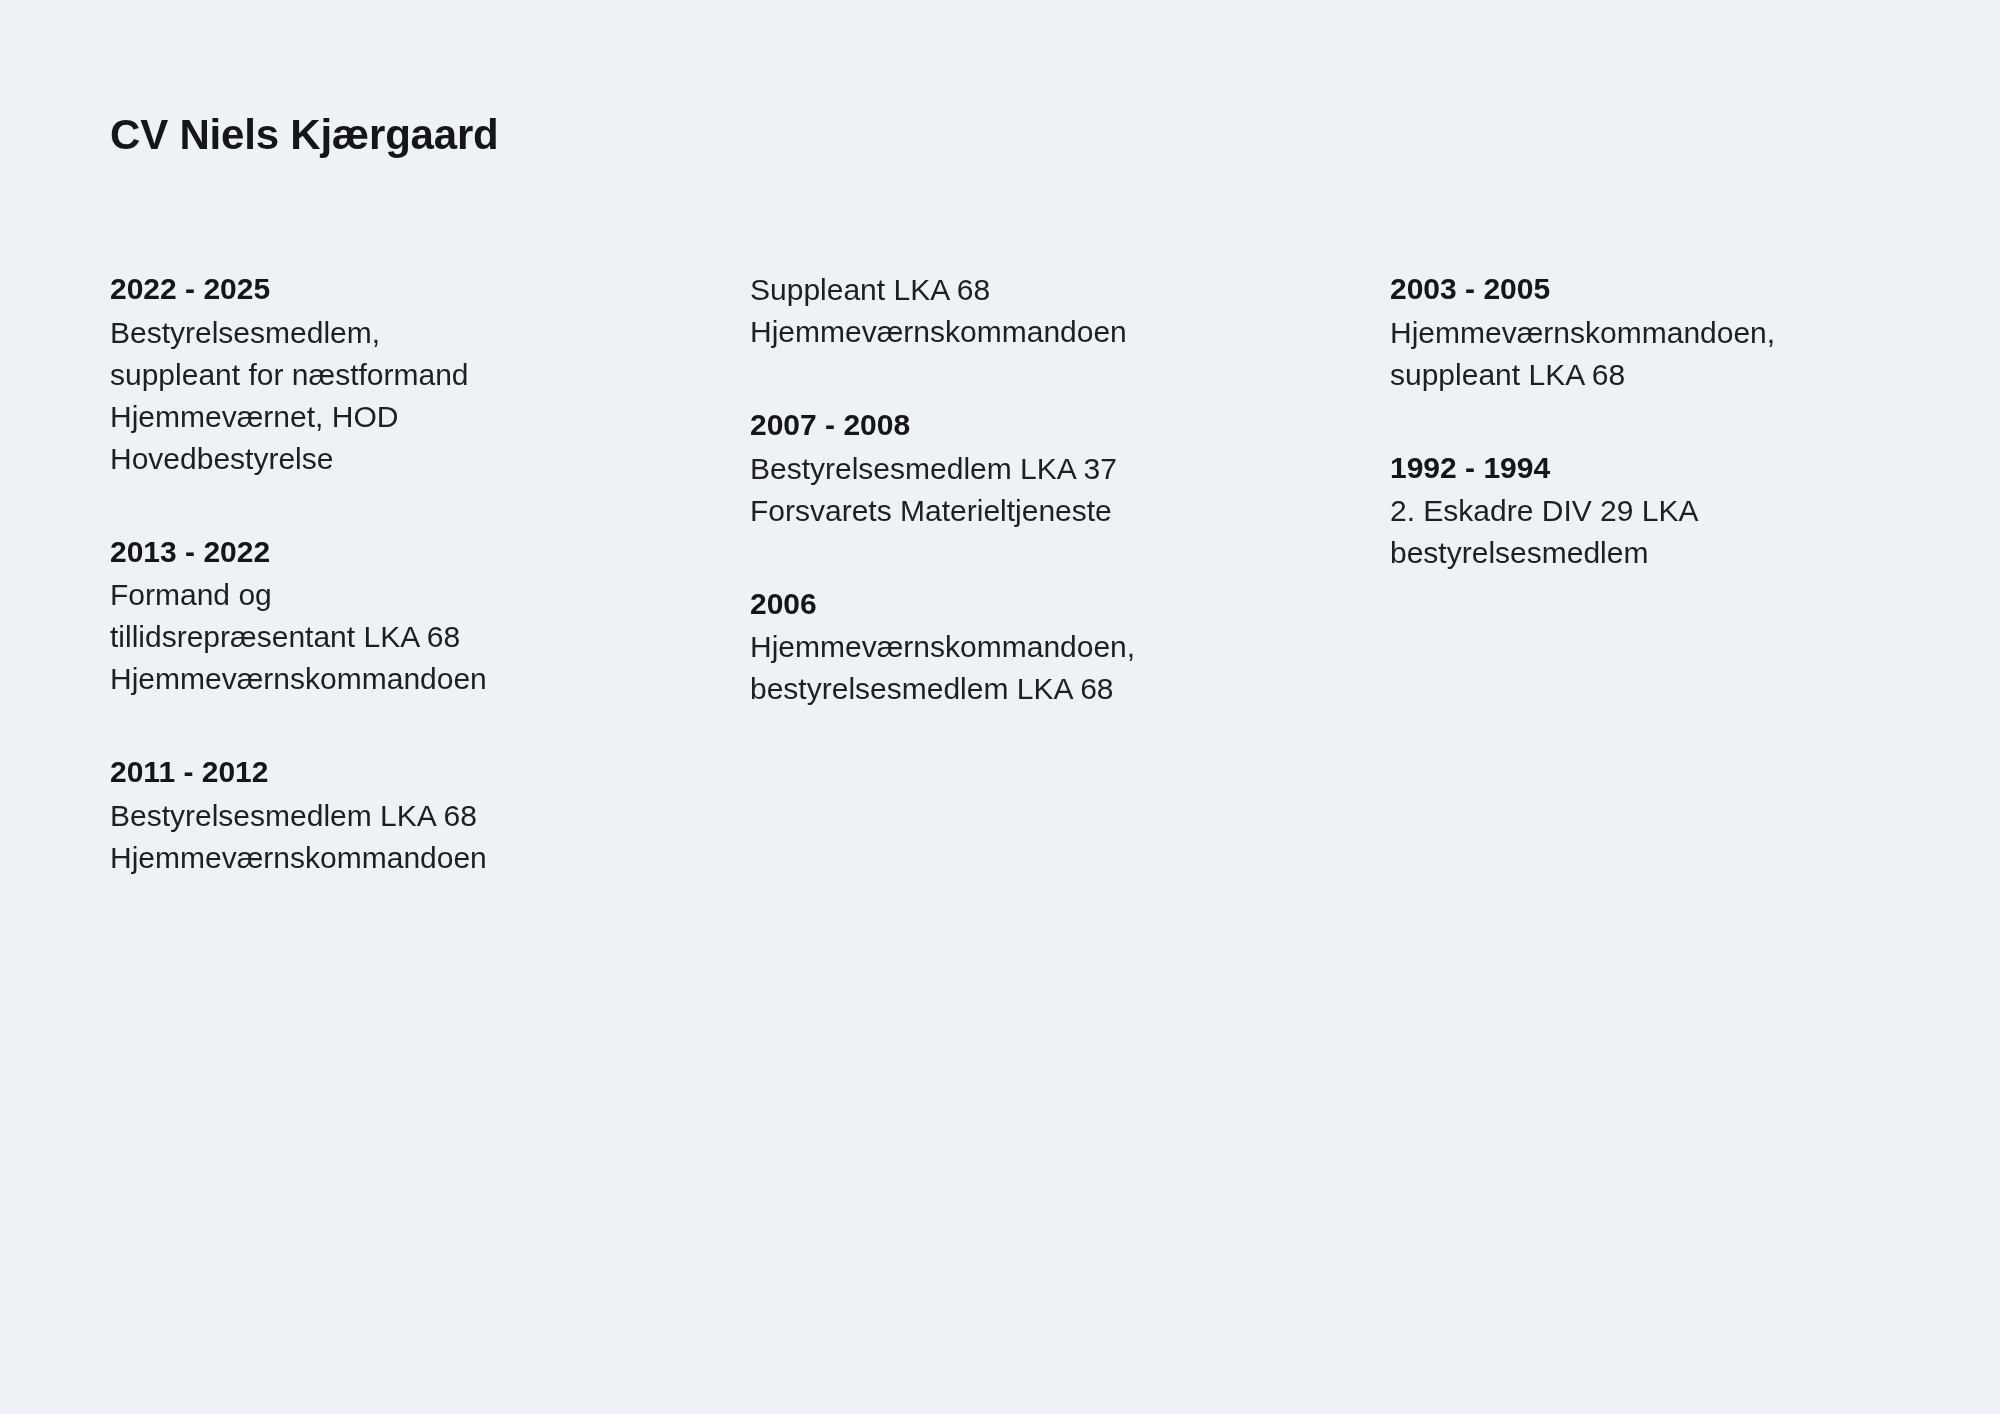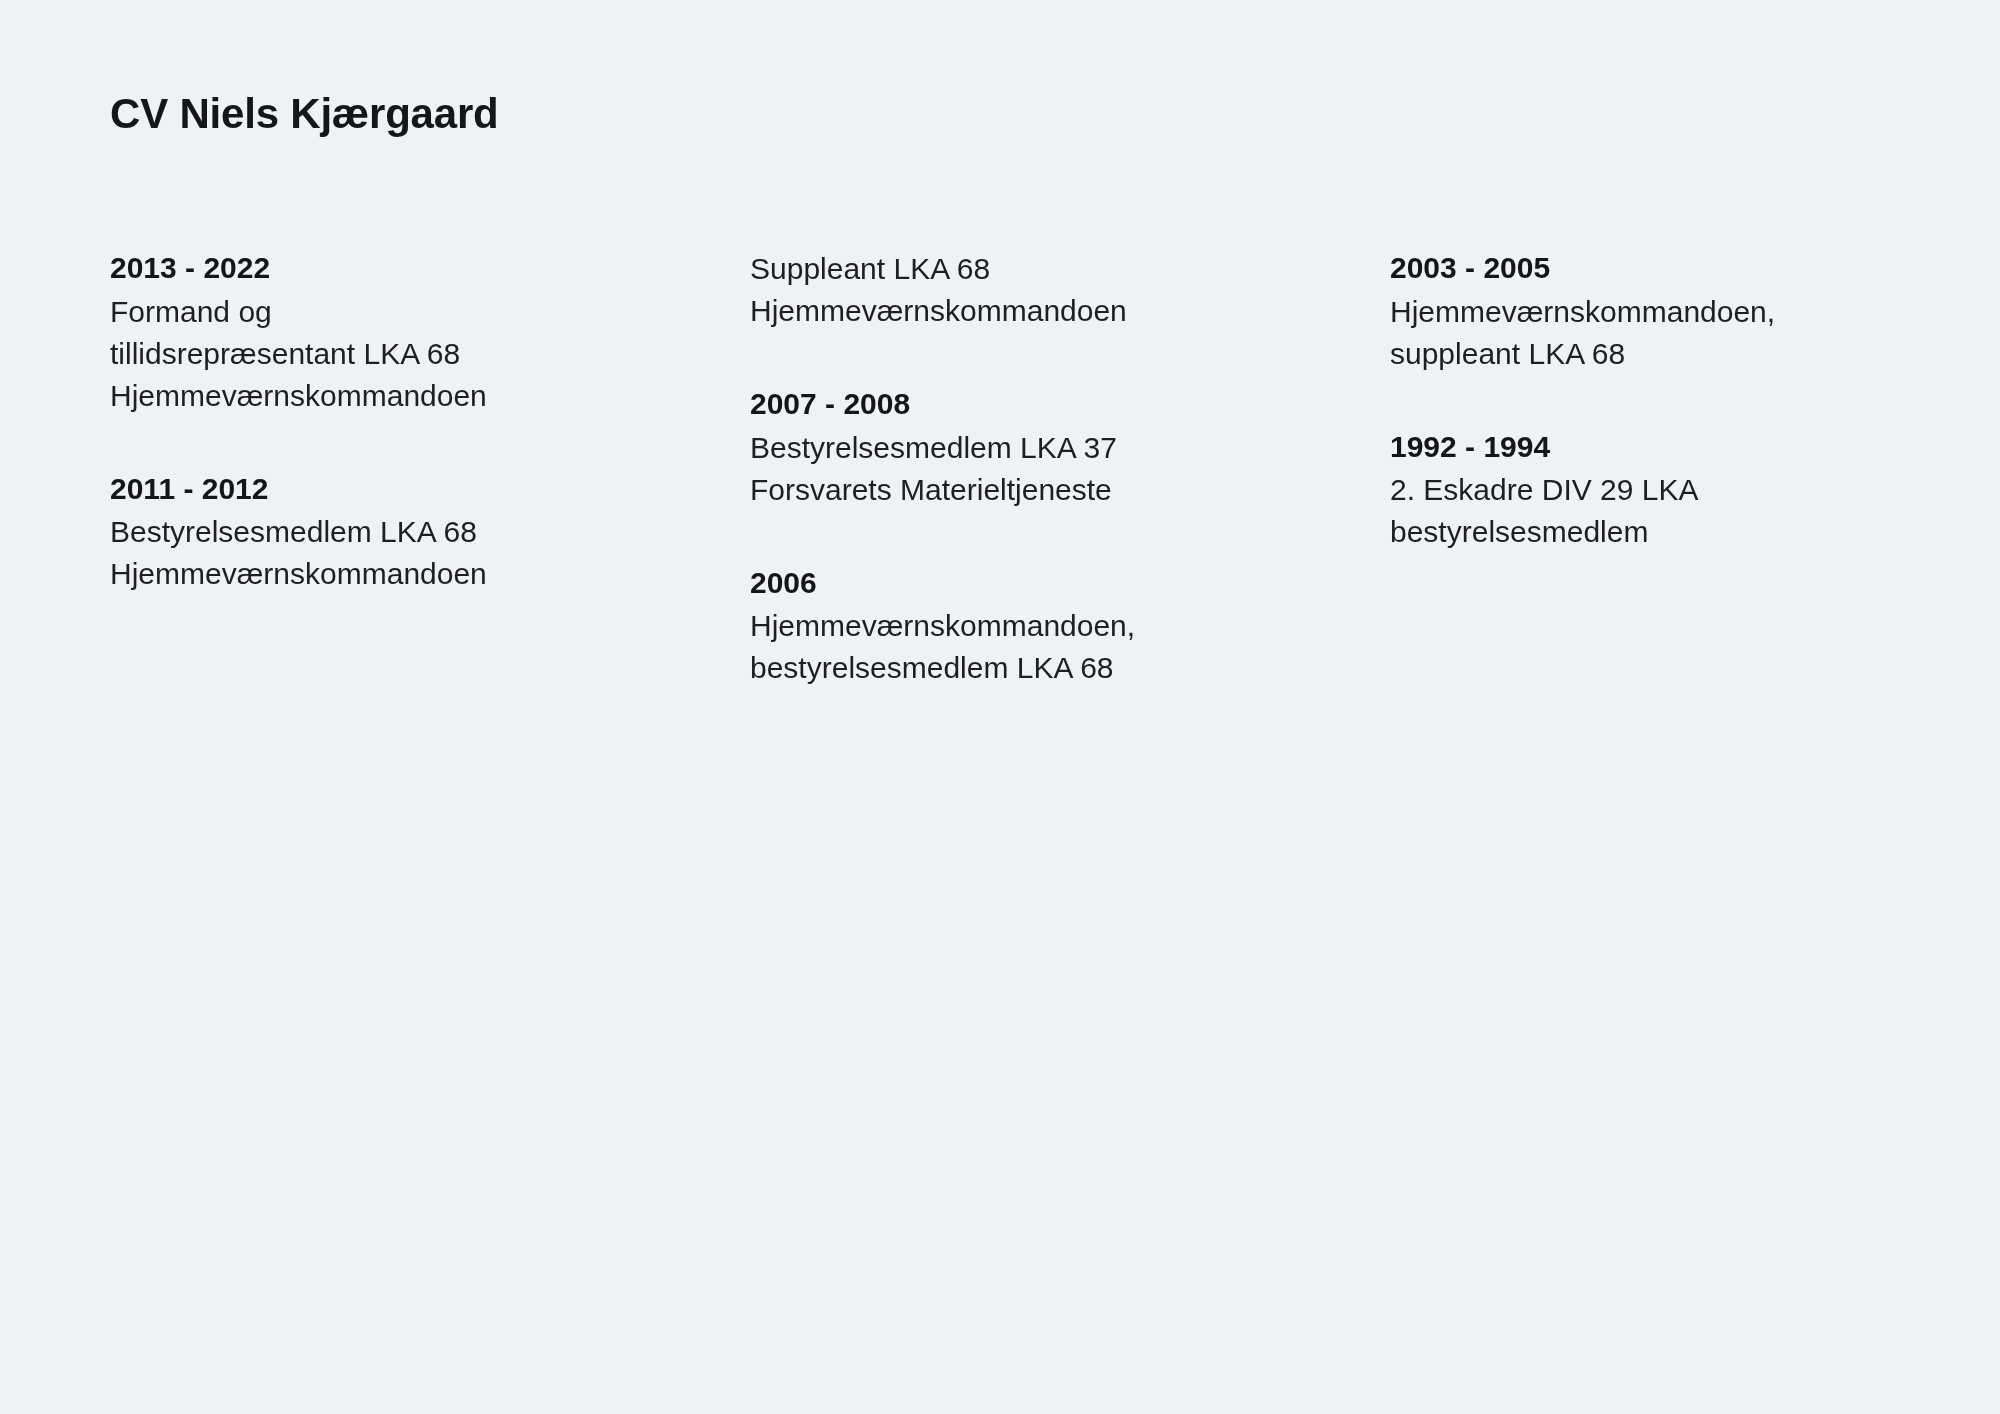--- a/index.html
+++ b/index.html
@@ -12,21 +12,21 @@
     background: #eef1f6;
     font-family: "Liberation Sans", sans-serif;
     color: #1a1a1a;
     -webkit-font-smoothing: antialiased;
   }
   .page {
     position: relative;
     width: 2000px;
     height: 1139px;
     box-sizing: border-box;
-    padding: 60px 110px;
+    padding: 81px 110px;
   }
   .page-title {
     font-size: 42px;
     font-weight: bold;
     letter-spacing: -0.2px;
     margin: 30px 0 0 0;
     color: #14161a;
   }
   .columns {
     display: flex;
@@ -65,20 +65,27 @@
 <body>
 
 <div class="page">
 
   <h1 class="page-title">CV Niels Kjærgaard</h1>
 
   <div class="columns">
 
     <div class="column">
       <div class="entry">
+        <div class="entry-period">2022 - 2025</div>
+        <div class="entry-desc">Bestyrelsesmedlem,
+suppleant for næstformand
+Hjemmeværnet, HOD
+Hovedbestyrelse</div>
+      </div>
+      <div class="entry">
         <div class="entry-period">2013 - 2022</div>
         <div class="entry-desc">Formand og
 tillidsrepræsentant LKA 68
 Hjemmeværnskommandoen</div>
       </div>
       <div class="entry">
         <div class="entry-period">2011 - 2012</div>
         <div class="entry-desc">Bestyrelsesmedlem LKA 68
 Hjemmeværnskommandoen</div>
       </div>

